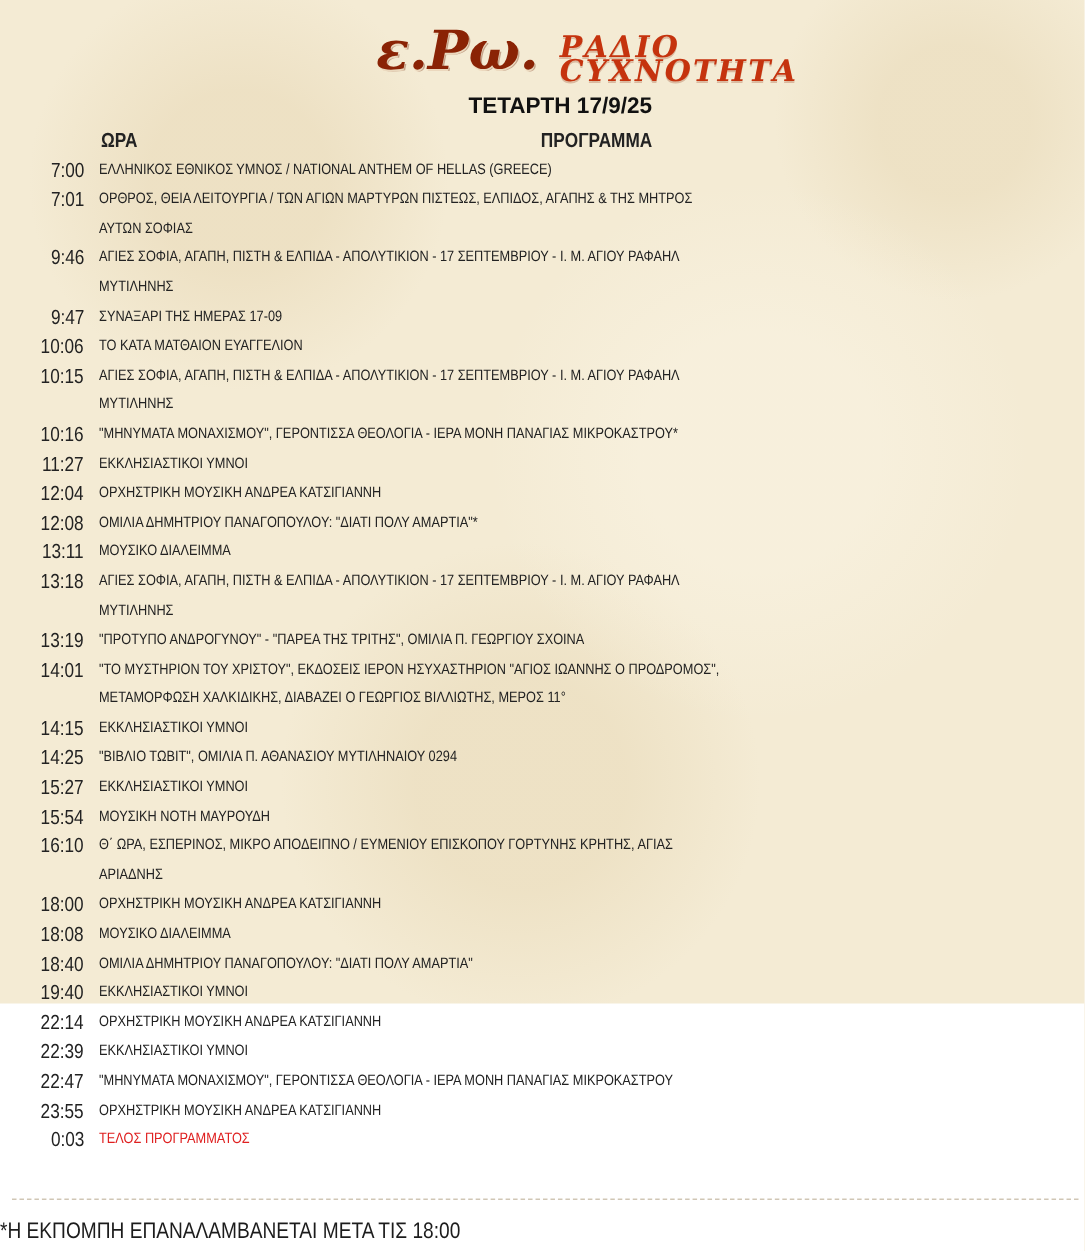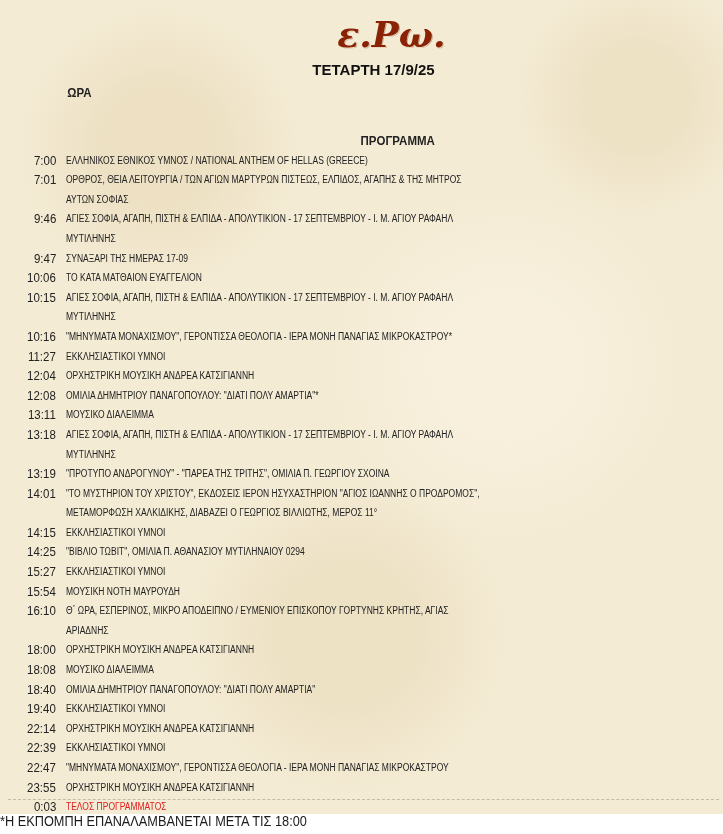--- a/index.html
+++ b/index.html
@@ -1,19 +1,19 @@
 <!DOCTYPE html>
 <html><head>
 <meta charset="utf-8">
 <style>
   html,body{margin:0;padding:0;}
   body{width:723px;height:834px;overflow:hidden;
        font-family:"Liberation Sans", sans-serif;
        color:#222;}
-  .page{position:relative;width:723px;height:814px;
+  .page{position:relative;width:723px;height:669px;
         background-color:#f4ebd4;
         background-image:
           radial-gradient(circle at 22% 18%, rgba(225,206,166,.35) 0 60px, rgba(225,206,166,0) 140px),
           radial-gradient(circle at 70% 45%, rgba(250,244,228,.5) 0 80px, rgba(250,244,228,0) 180px),
           radial-gradient(circle at 48% 78%, rgba(223,204,162,.3) 0 70px, rgba(223,204,162,0) 160px),
           radial-gradient(circle at 88% 12%, rgba(223,204,162,.3) 0 50px, rgba(223,204,162,0) 120px);
         }
   
   .brand{display:flex;justify-content:center;align-items:flex-start;
          padding-top:14px;transform:translateX(30px);gap:14px;}
@@ -26,21 +26,21 @@
          text-shadow:0 1px 0 rgba(140,40,5,.25);}
   .station div{white-space:nowrap;}
   .date-line{text-align:center;font-weight:bold;font-size:15px;
          margin-top:7px;transform:translateX(12px);color:#111;}
   
   .sched{margin-top:5px;}
   .hdr-row{display:flex;padding-left:36px;}
   .hdr-time{width:56px;text-align:right;font-weight:bold;font-size:13.5px;line-height:19.6px;}
   .hdr-time .cond{transform-origin:100% 50%;}
   .hdr-prog{flex:1;text-align:center;font-weight:bold;font-size:13.5px;line-height:19.6px;
-            transform:translateX(-10px);margin-top:48px;}
+            transform:translateX(-10px);}
   .hdr-prog .cond{transform-origin:50% 50%;}
   .cond{display:inline-block;transform:scaleX(.85);white-space:nowrap;}
   .row{display:flex;align-items:flex-start;}
   .time{width:56px;flex:0 0 56px;text-align:right;font-size:13.5px;line-height:19.6px;}
   .time .cond{transform-origin:100% 50%;}
   .prog{flex:1;padding-left:10px;min-width:0;}
   .pline{font-size:10px;line-height:19.6px;white-space:nowrap;}
   .pline .cond{transform-origin:0 50%;}
   .red{color:#df2020;}
   
@@ -49,20 +49,24 @@
   .footnote{position:absolute;left:0;top:812px;font-size:15px;line-height:18px;color:#1c1c1c;}
   .footnote .cond{transform-origin:0 50%;}
 </style>
 </head>
 <body>
 
 <div class="page">
 
   <div class="brand">
     <div class="logo-script">ε.Ρω.</div>
+    <div class="station">
+      <div>ΡΑΔΙΟ</div>
+      <div>CΥΧΝΟΤΗΤΑ</div>
+    </div>
   </div>
 
   <div class="date-line">ΤΕΤΑΡΤΗ 17/9/25</div>
 
   <div class="sched">
     <div class="hdr-row">
       <div class="hdr-time"><span class="cond">ΩΡΑ</span></div>
       <div class="hdr-prog"><span class="cond">ΠΡΟΓΡΑΜΜΑ</span></div>
     </div>
     <div>

